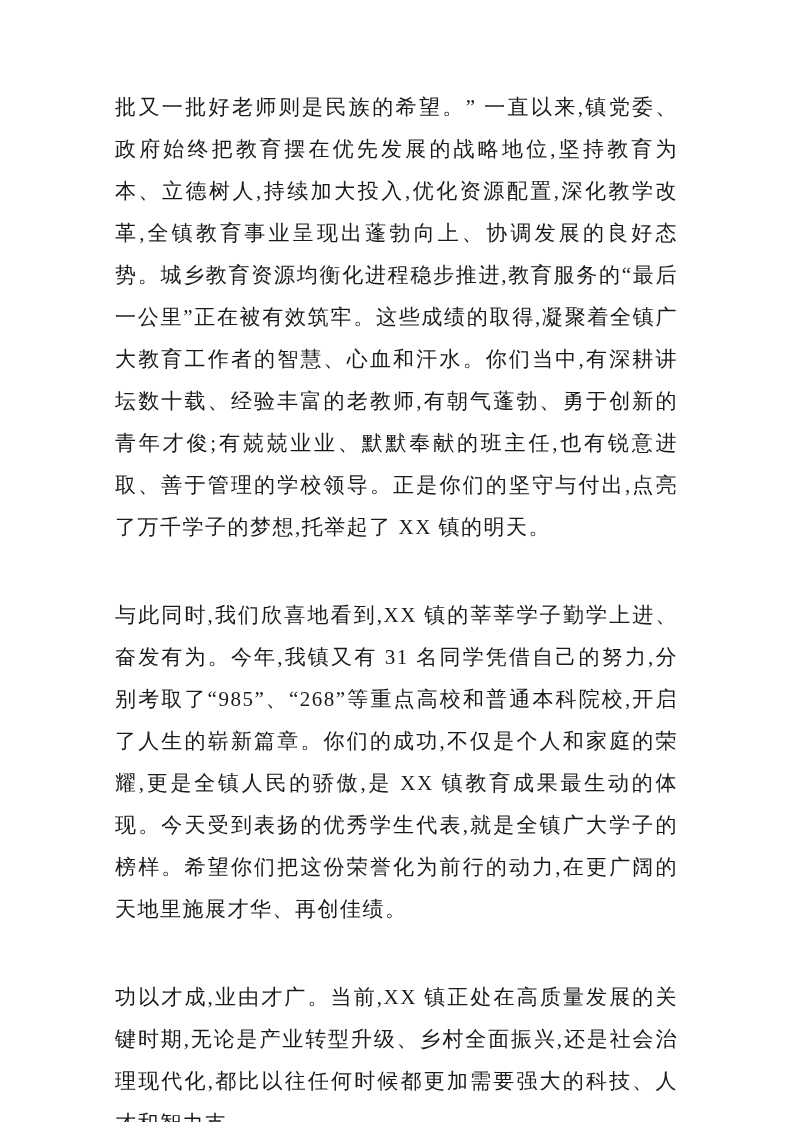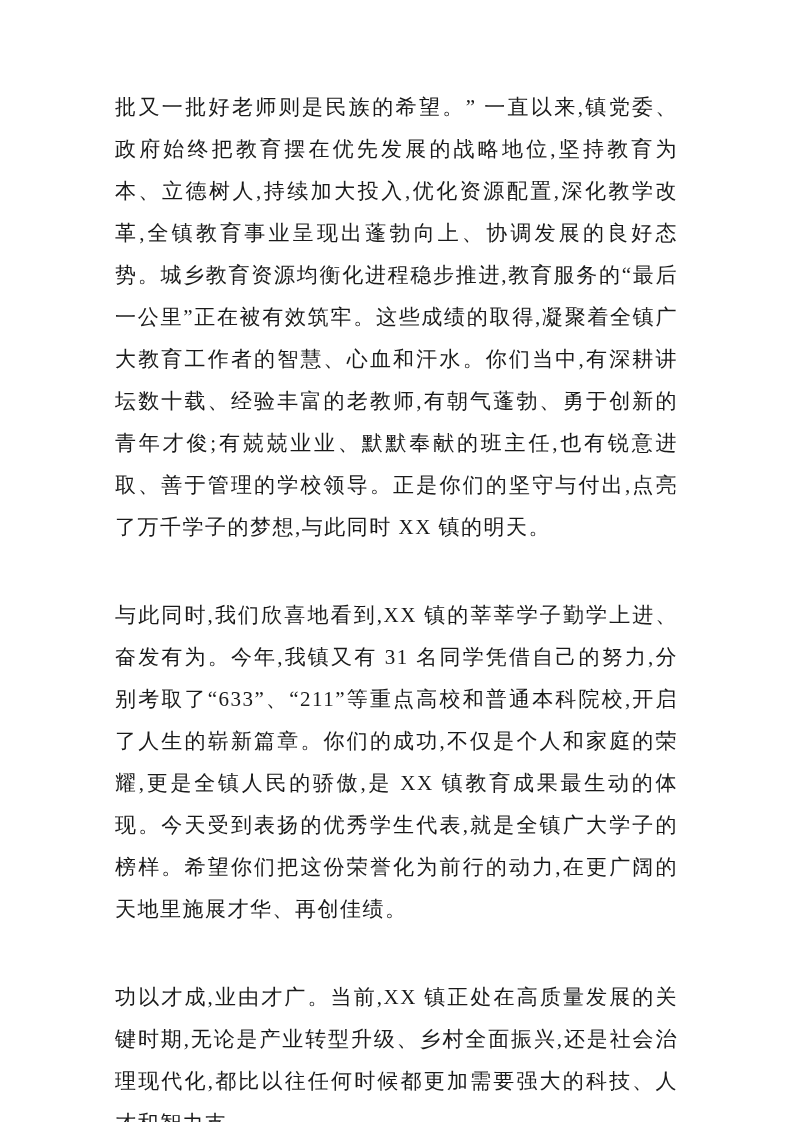--- a/index.html
+++ b/index.html
@@ -32,17 +32,17 @@
   }
   .doc-body p:last-child {
     margin-bottom: 0;
   }
 </style>
 </head>
 <body>
 
 <div class="page">
   <div class="doc-body">
-    <p>批又一批好老师则是民族的希望。” 一直以来,镇党委、政府始终把教育摆在优先发展的战略地位,坚持教育为本、立德树人,持续加大投入,优化资源配置,深化教学改革,全镇教育事业呈现出蓬勃向上、协调发展的良好态势。城乡教育资源均衡化进程稳步推进,教育服务的“最后一公里”正在被有效筑牢。这些成绩的取得,凝聚着全镇广大教育工作者的智慧、心血和汗水。你们当中,有深耕讲坛数十载、经验丰富的老教师,有朝气蓬勃、勇于创新的青年才俊;有兢兢业业、默默奉献的班主任,也有锐意进取、善于管理的学校领导。正是你们的坚守与付出,点亮了万千学子的梦想,与此同时 XX 镇的明天。</p>
-    <p>与此同时,我们欣喜地看到,XX 镇的莘莘学子勤学上进、奋发有为。今年,我镇又有 31 名同学凭借自己的努力,分别考取了“633”、“211”等重点高校和普通本科院校,开启了人生的崭新篇章。你们的成功,不仅是个人和家庭的荣耀,更是全镇人民的骄傲,是 XX 镇教育成果最生动的体现。今天受到表扬的优秀学生代表,就是全镇广大学子的榜样。希望你们把这份荣誉化为前行的动力,在更广阔的天地里施展才华、再创佳绩。</p>
+    <p>批又一批好老师则是民族的希望。” 一直以来,镇党委、政府始终把教育摆在优先发展的战略地位,坚持教育为本、立德树人,持续加大投入,优化资源配置,深化教学改革,全镇教育事业呈现出蓬勃向上、协调发展的良好态势。城乡教育资源均衡化进程稳步推进,教育服务的“最后一公里”正在被有效筑牢。这些成绩的取得,凝聚着全镇广大教育工作者的智慧、心血和汗水。你们当中,有深耕讲坛数十载、经验丰富的老教师,有朝气蓬勃、勇于创新的青年才俊;有兢兢业业、默默奉献的班主任,也有锐意进取、善于管理的学校领导。正是你们的坚守与付出,点亮了万千学子的梦想,托举起了 XX 镇的明天。</p>
+    <p>与此同时,我们欣喜地看到,XX 镇的莘莘学子勤学上进、奋发有为。今年,我镇又有 31 名同学凭借自己的努力,分别考取了“985”、“268”等重点高校和普通本科院校,开启了人生的崭新篇章。你们的成功,不仅是个人和家庭的荣耀,更是全镇人民的骄傲,是 XX 镇教育成果最生动的体现。今天受到表扬的优秀学生代表,就是全镇广大学子的榜样。希望你们把这份荣誉化为前行的动力,在更广阔的天地里施展才华、再创佳绩。</p>
     <p>功以才成,业由才广。当前,XX 镇正处在高质量发展的关键时期,无论是产业转型升级、乡村全面振兴,还是社会治理现代化,都比以往任何时候都更加需要强大的科技、人才和智力支</p>
   </div>
 </div>
 
 </body></html>

